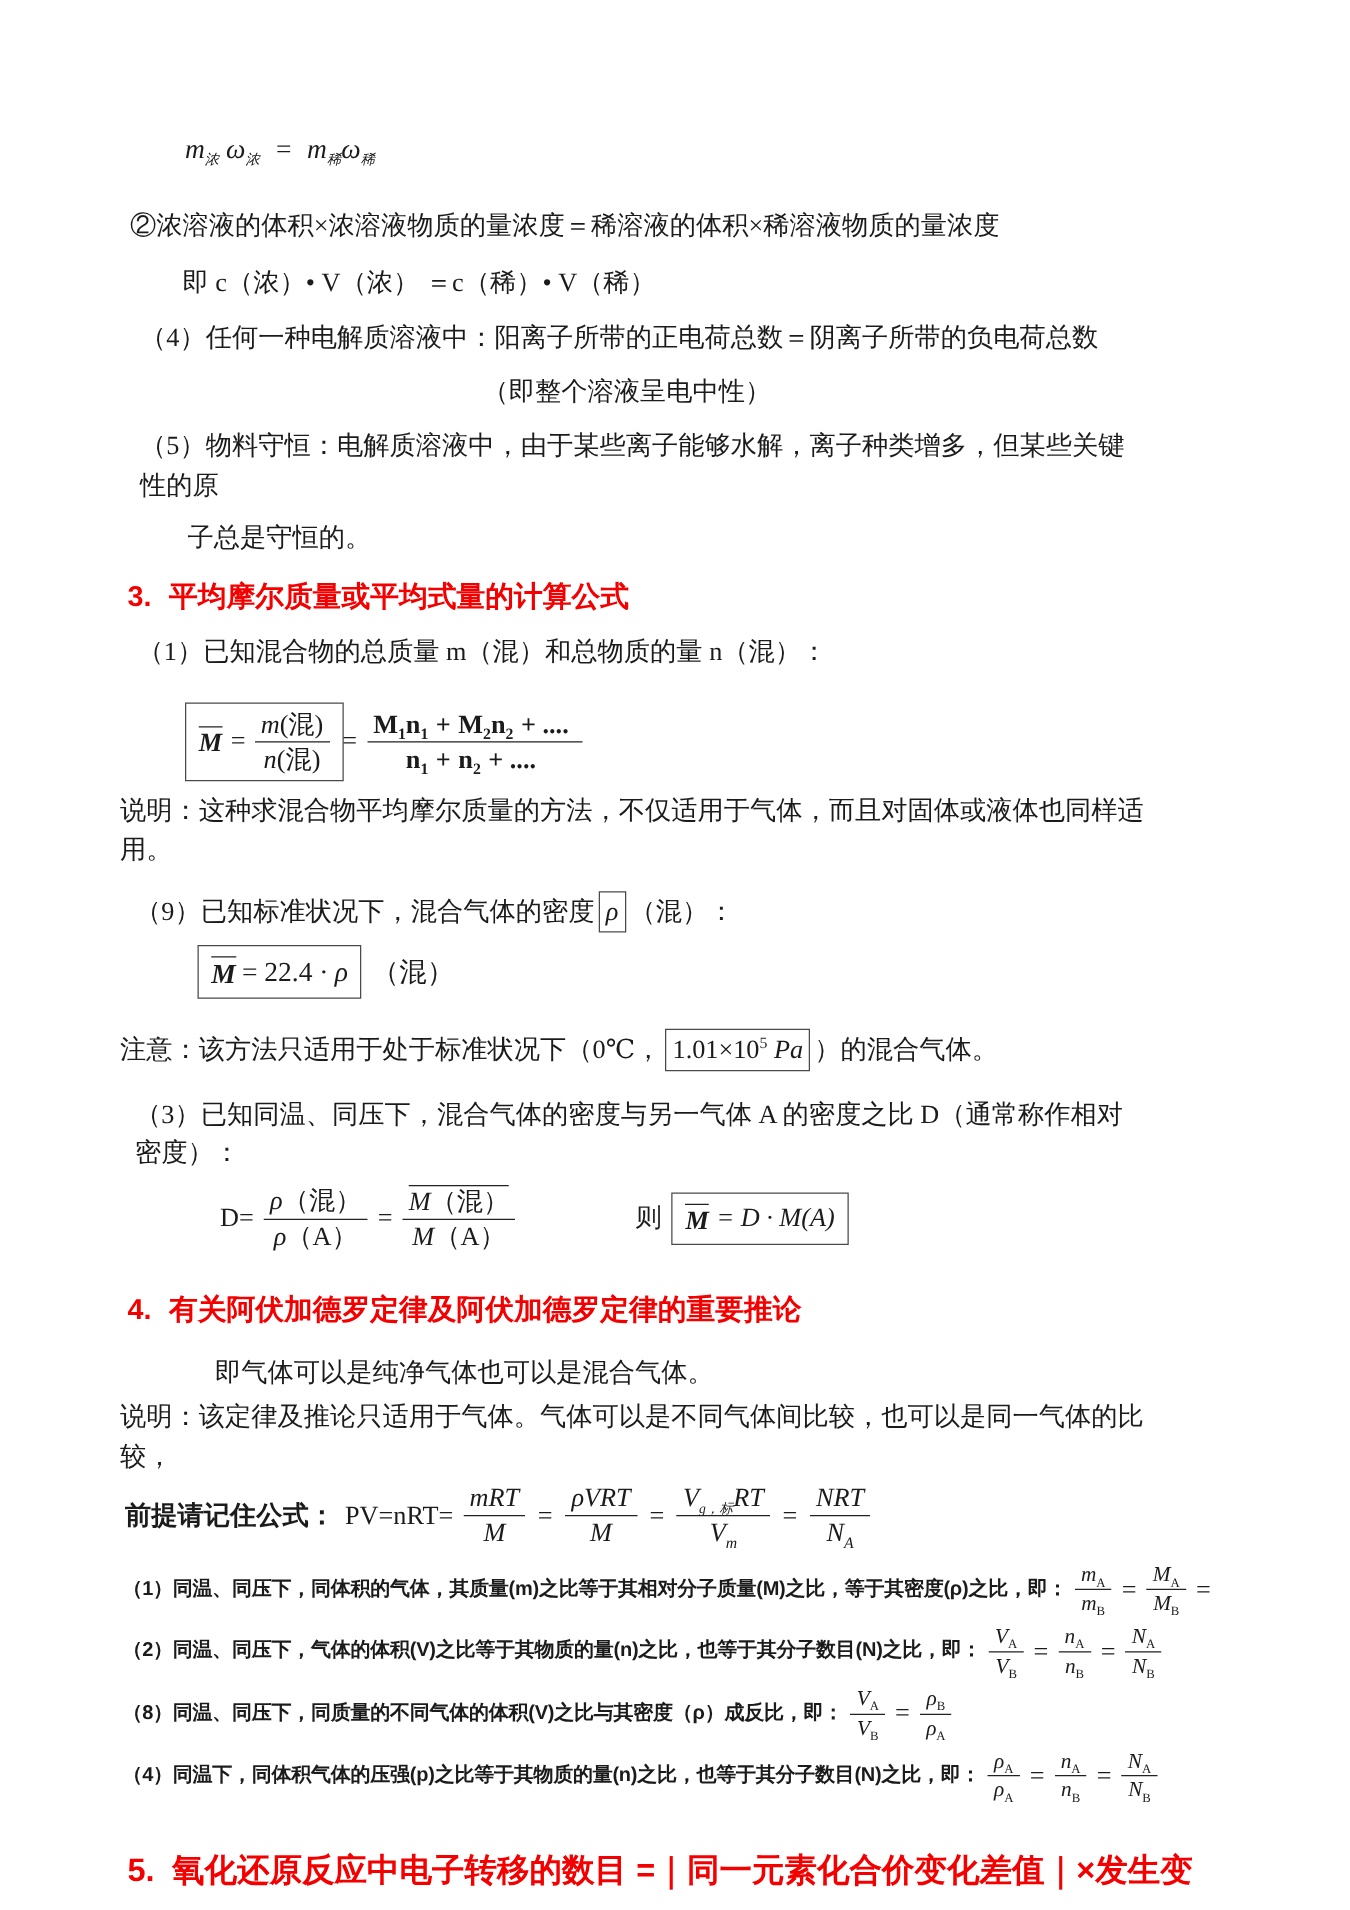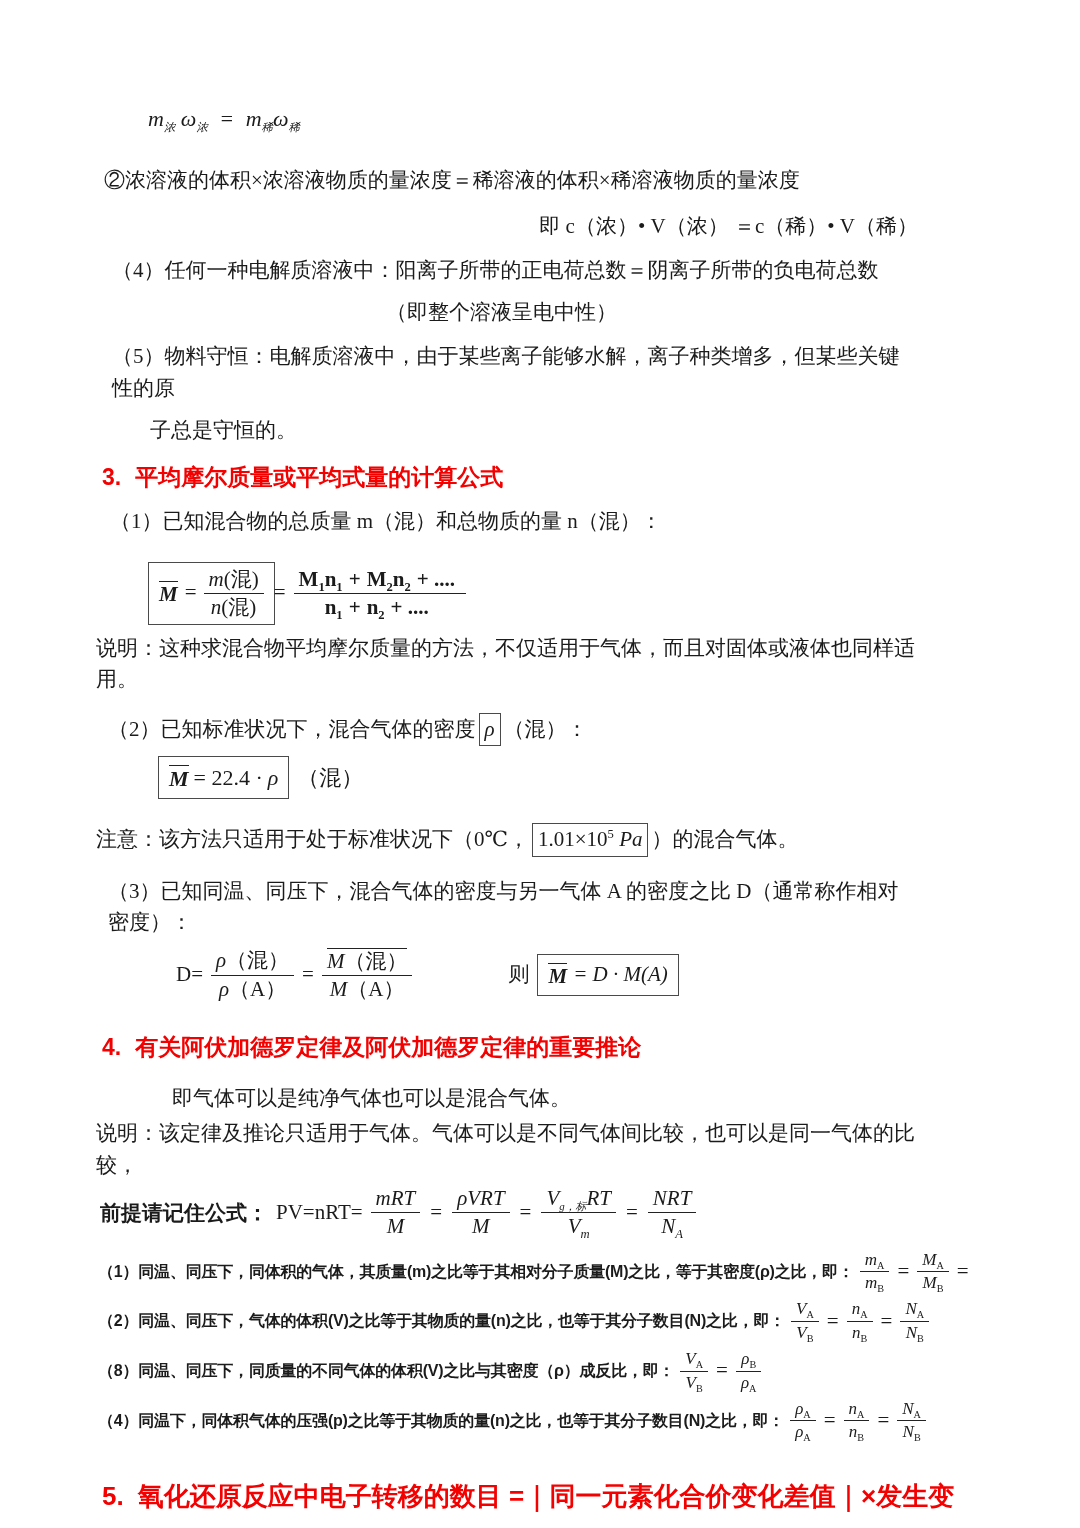--- a/index.html
+++ b/index.html
@@ -51,23 +51,23 @@
 <div class="page">
 
   <div class="ln it" style="margin:6px 0 30px 50px;font-size:22px;">
     <span>m</span><sub class="cjk">浓</sub>
     <span>ω</span><sub class="cjk">浓</sub>
     <span class="sp">=</span>
     <span>m</span><sub class="cjk">稀</sub><span>ω</span><sub class="cjk">稀</sub>
   </div>
 
   <div class="ln" style="margin-left:6px;margin-bottom:14px;">②浓溶液的体积×浓溶液物质的量浓度＝稀溶液的体积×稀溶液物质的量浓度</div>
-  <div class="ln" style="margin-left:48px;margin-bottom:13px;text-align:right;">即 c（浓）• V（浓） ＝c（稀）• V（稀）</div>
+  <div class="ln" style="margin-left:48px;margin-bottom:13px;">即 c（浓）• V（浓） ＝c（稀）• V（稀）</div>
   <div class="ln" style="margin-left:14px;margin-bottom:11px;">（4）任何一种电解质溶液中：阳离子所带的正电荷总数＝阴离子所带的负电荷总数</div>
-  <div class="ln" style="margin-left:288px;margin-bottom:12px;font-family:Liberation Mono, monospace;">（即整个溶液呈电中性）</div>
+  <div class="ln" style="margin-left:288px;margin-bottom:12px;">（即整个溶液呈电中性）</div>
   <div class="ln" style="margin-left:14px;margin-bottom:11px;">（5）物料守恒：电解质溶液中，由于某些离子能够水解，离子种类增多，但某些关键性的原</div>
   <div class="ln" style="margin-left:52px;margin-bottom:13px;">子总是守恒的。</div>
 
   <div class="h-red" style="margin:0 0 12px 4px;">
     <span>3.</span>
     <span>平均摩尔质量或平均式量的计算公式</span>
   </div>
 
   <div class="ln" style="margin-left:12px;margin-bottom:24px;">（1）已知混合物的总质量 m（混）和总物质的量 n（混）：</div>
 
@@ -87,21 +87,21 @@
       </span>
       <span class="den">
         <span>n</span><sub>1</sub><span class="sp">+</span><span>n</span><sub>2</sub><span class="sp">+ ....</span>
       </span>
     </span>
   </div>
 
   <div class="ln" style="margin-left:-2px;margin-bottom:17px;">说明：这种求混合物平均摩尔质量的方法，不仅适用于气体，而且对固体或液体也同样适用。</div>
 
   <div class="ln" style="margin-left:10px;margin-bottom:10px;">
-    <span>（2）已知标准状况下，混合气体的密度</span><span class="bx-sm it">ρ</span><span>（混）：</span>
+    <span>（9）已知标准状况下，混合气体的密度</span><span class="bx-sm it">ρ</span><span>（混）：</span>
   </div>
 
   <div class="frow" style="margin:0 0 24px 60px;font-size:22px;">
     <span class="bx" style="gap:5px;">
       <span class="ovl it b">M</span>
       <span>= 22.4 · </span>
       <span class="it">ρ</span>
     </span>
     <span>（混）</span>
   </div>

